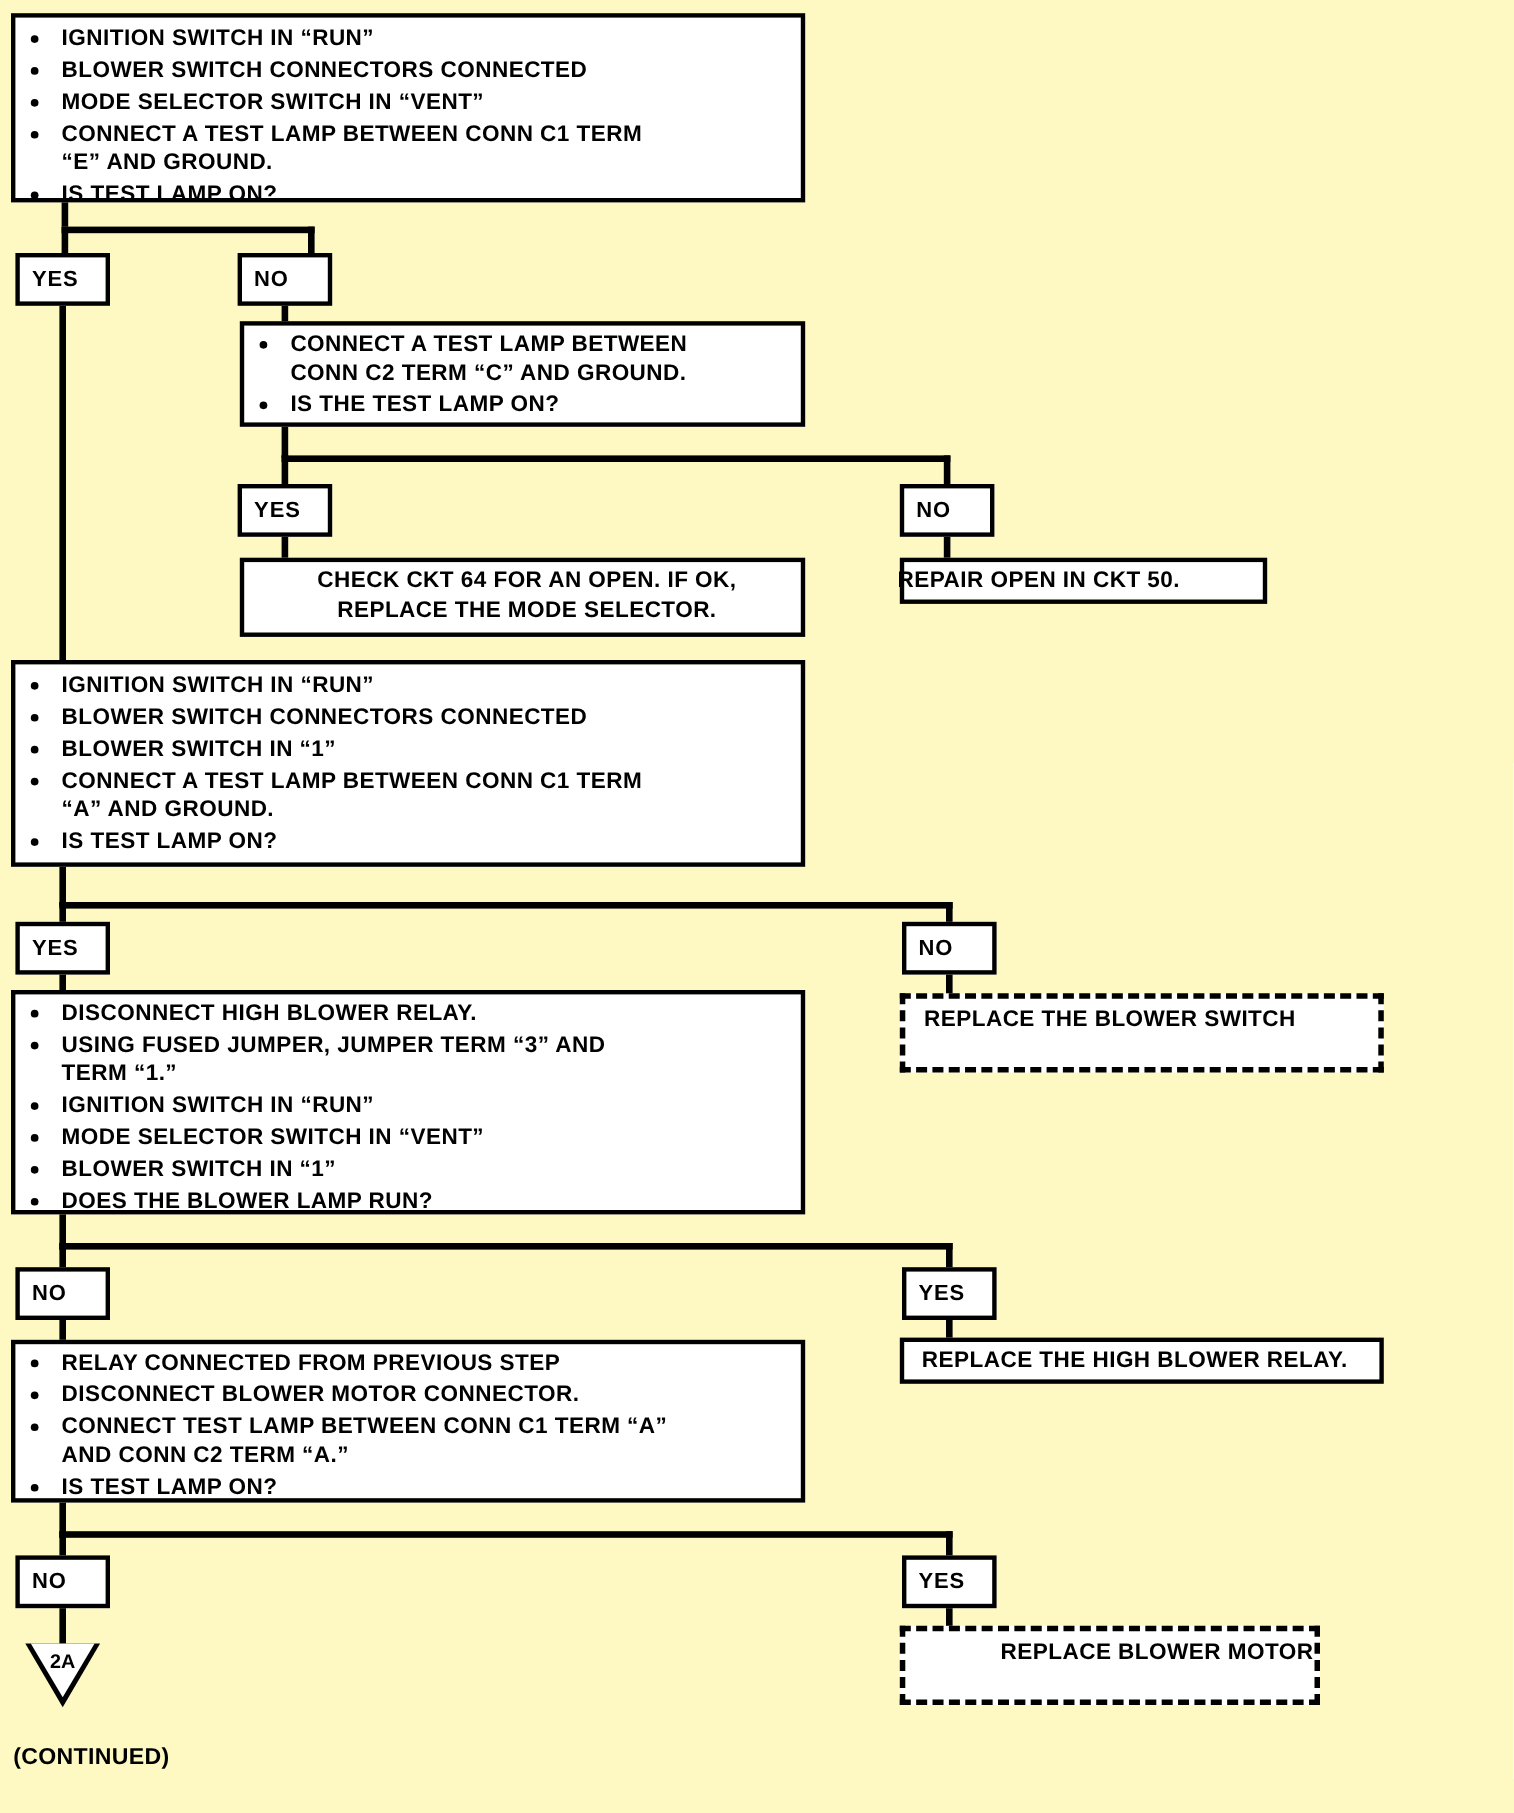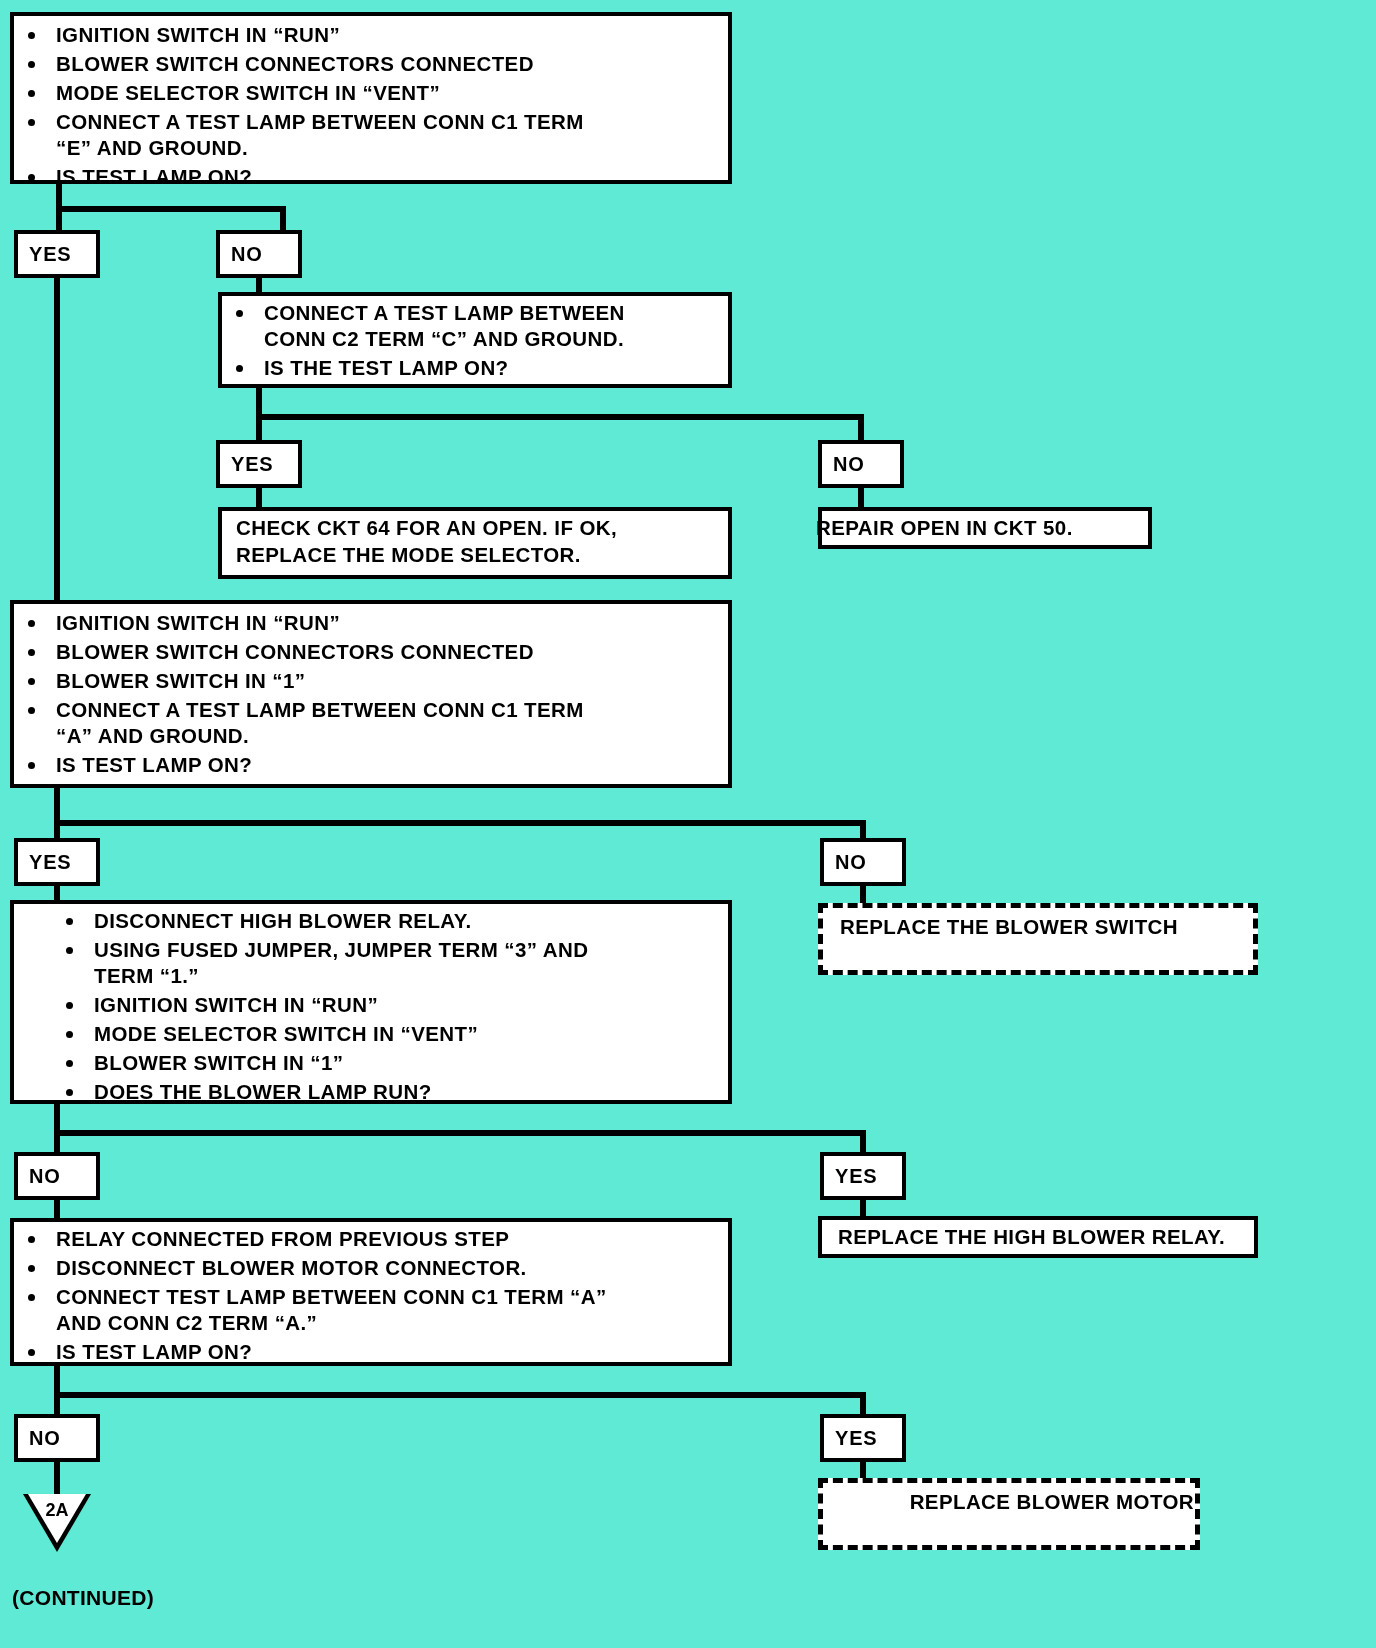--- a/index.html
+++ b/index.html
@@ -7,21 +7,21 @@
     padding: 0;
     background: #ffffff;
   }
   body {
     font-family: "Liberation Sans", sans-serif;
   }
   #sheet {
     position: relative;
     width: 1376px;
     height: 1648px;
-    background: #5eead4;
+    background: #fef9c3;
     overflow: hidden;
   }
   
   .box {
     position: absolute;
     box-sizing: border-box;
     border: 4px solid #000;
     background: #fff;
   }
   .box.dashed {
@@ -172,21 +172,21 @@
     <span>YES</span>
   </div>
   <div class="yn" style="left:818px; top:440px; width:86px; height:48px;">
     <span>NO</span>
   </div>
 
   <div class="vline" style="left:256px; top:488px; height:22px;"></div>
   <div class="vline" style="left:858px; top:488px; height:22px;"></div>
 
   <div class="box" style="left:218px; top:507px; width:514px; height:72px;"></div>
-  <div class="plaintext" style="left:236px; top:514px; width:486px; white-space:pre-line;">CHECK CKT 64 FOR AN OPEN.  IF OK,
+  <div class="plaintext" style="left:236px; top:514px; width:486px; white-space:pre-line;text-align:center;">CHECK CKT 64 FOR AN OPEN.  IF OK,
 REPLACE THE MODE SELECTOR.</div>
 
   <div class="box" style="left:818px; top:507px; width:334px; height:42px;"></div>
   <div class="plaintext" style="left:816px; top:514px; width:310px;">REPAIR OPEN IN CKT 50.</div>
 
   <div class="box" style="left:10px; top:600px; width:722px; height:188px;"></div>
   <ul class="blist" style="left:14px; top:610px; width:710px;">
     <li>IGNITION SWITCH IN “RUN”</li>
     <li>BLOWER SWITCH CONNECTORS CONNECTED</li>
     <li>BLOWER SWITCH IN “1”</li>
@@ -207,21 +207,21 @@
     <span>NO</span>
   </div>
 
   <div class="vline" style="left:54px; top:886px; height:22px;"></div>
   <div class="vline" style="left:860px; top:886px; height:22px;"></div>
 
   <div class="box dashed" style="left:818px; top:903px; width:440px; height:72px;"></div>
   <div class="plaintext" style="left:840px; top:913px; width:410px;">REPLACE THE BLOWER SWITCH</div>
 
   <div class="box" style="left:10px; top:900px; width:722px; height:204px;"></div>
-  <ul class="blist" style="left:14px; top:908px; width:710px;padding-left:38px;">
+  <ul class="blist" style="left:14px; top:908px; width:710px;">
     <li>DISCONNECT HIGH BLOWER RELAY.</li>
     <li>USING FUSED JUMPER, JUMPER TERM “3” AND
 TERM “1.”</li>
     <li>IGNITION SWITCH IN “RUN”</li>
     <li>MODE SELECTOR SWITCH IN “VENT”</li>
     <li>BLOWER SWITCH IN “1”</li>
     <li>DOES THE BLOWER LAMP RUN?</li>
   </ul>
 
   <div class="vline" style="left:54px; top:1104px; height:32px;"></div>

